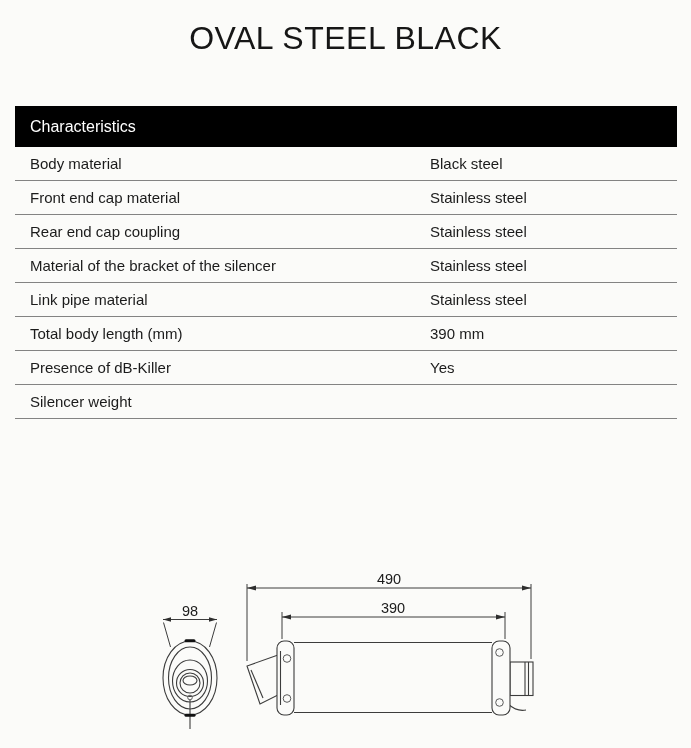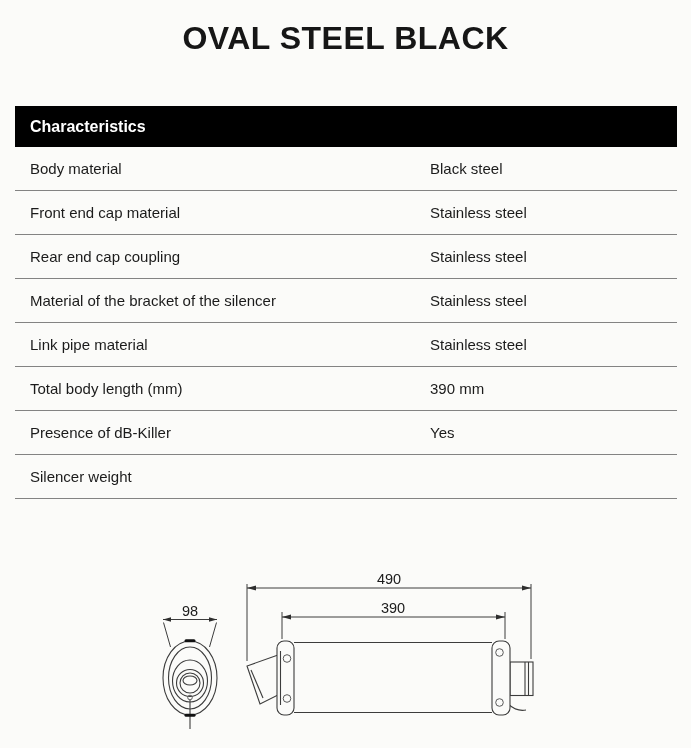--- a/index.html
+++ b/index.html
@@ -8,34 +8,34 @@
     background:#fbfbf9;
     font-family:"Liberation Sans", sans-serif;
     color:#1b1b1b;
     overflow:hidden;
   }
   .page { position:relative; width:691px; height:748px; }
 
   .title {
     position:absolute; top:20px; left:0; width:100%;
     margin:0; text-align:center;
-    font-size:32px; font-weight:700; letter-spacing:0.5px;
+    font-size:32px; font-weight:400; letter-spacing:0.5px;
     color:#161616;
   }
 
   .spec-table { position:absolute; top:106px; left:15px; width:662px; }
   .table-header {
     background:#000000; color:#ffffff;
-    font-weight:700; font-size:16px;
+    font-weight:400; font-size:16px;
     height:41px; line-height:41px;
     padding-left:15px; box-sizing:border-box;
   }
   .row {
     display:flex; align-items:center;
-    height:44px; box-sizing:border-box;
+    height:34px; box-sizing:border-box;
     border-bottom:1px solid #838383;
     font-size:15px;
   }
   .row .label { width:415px; padding-left:15px; box-sizing:border-box; }
   .row .value { flex:1; }
 
   .drawing { position:absolute; left:0; top:548px; }
   .drawing .ln   { stroke:#3c3c3c; stroke-width:1.1; fill:none; }
   .drawing .fillbg { fill:#fbfbf9; stroke:#3c3c3c; stroke-width:1.1; }
   .drawing .rivet { fill:none; stroke:#5a5a5a; stroke-width:1; }

